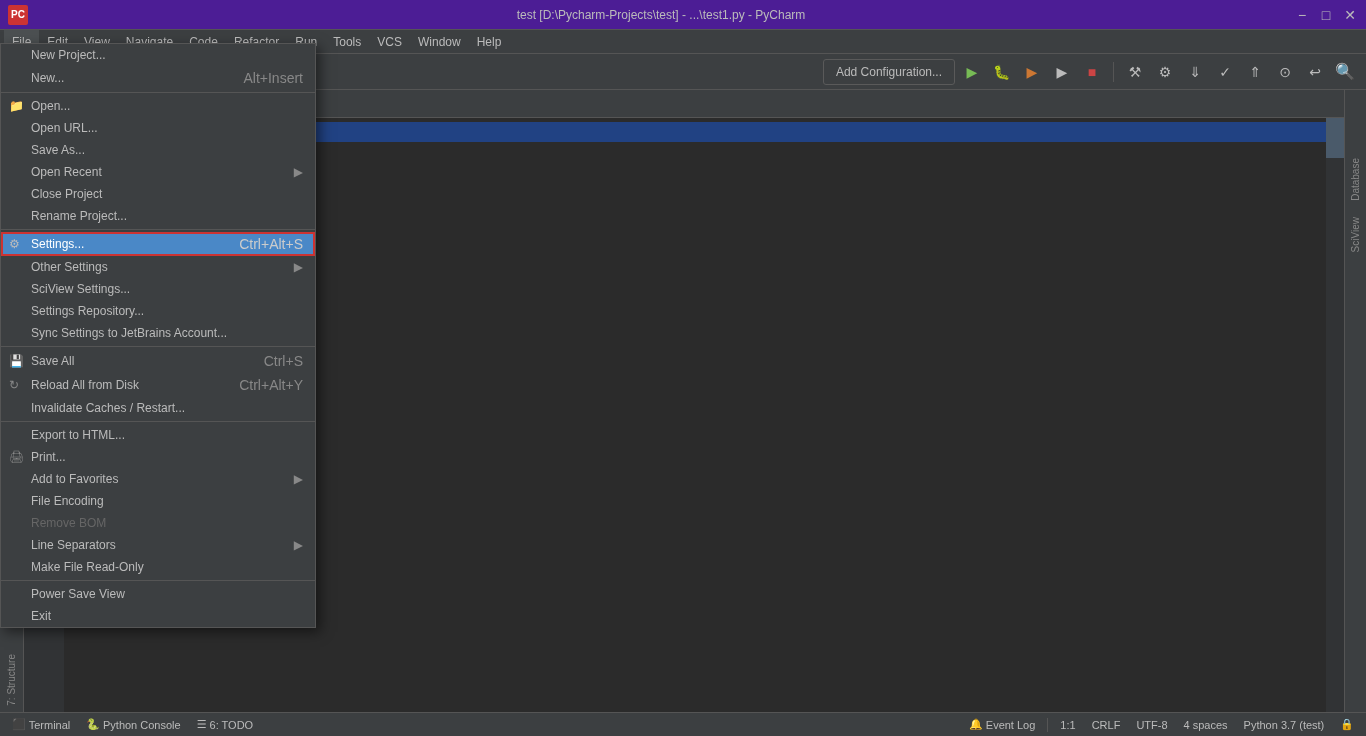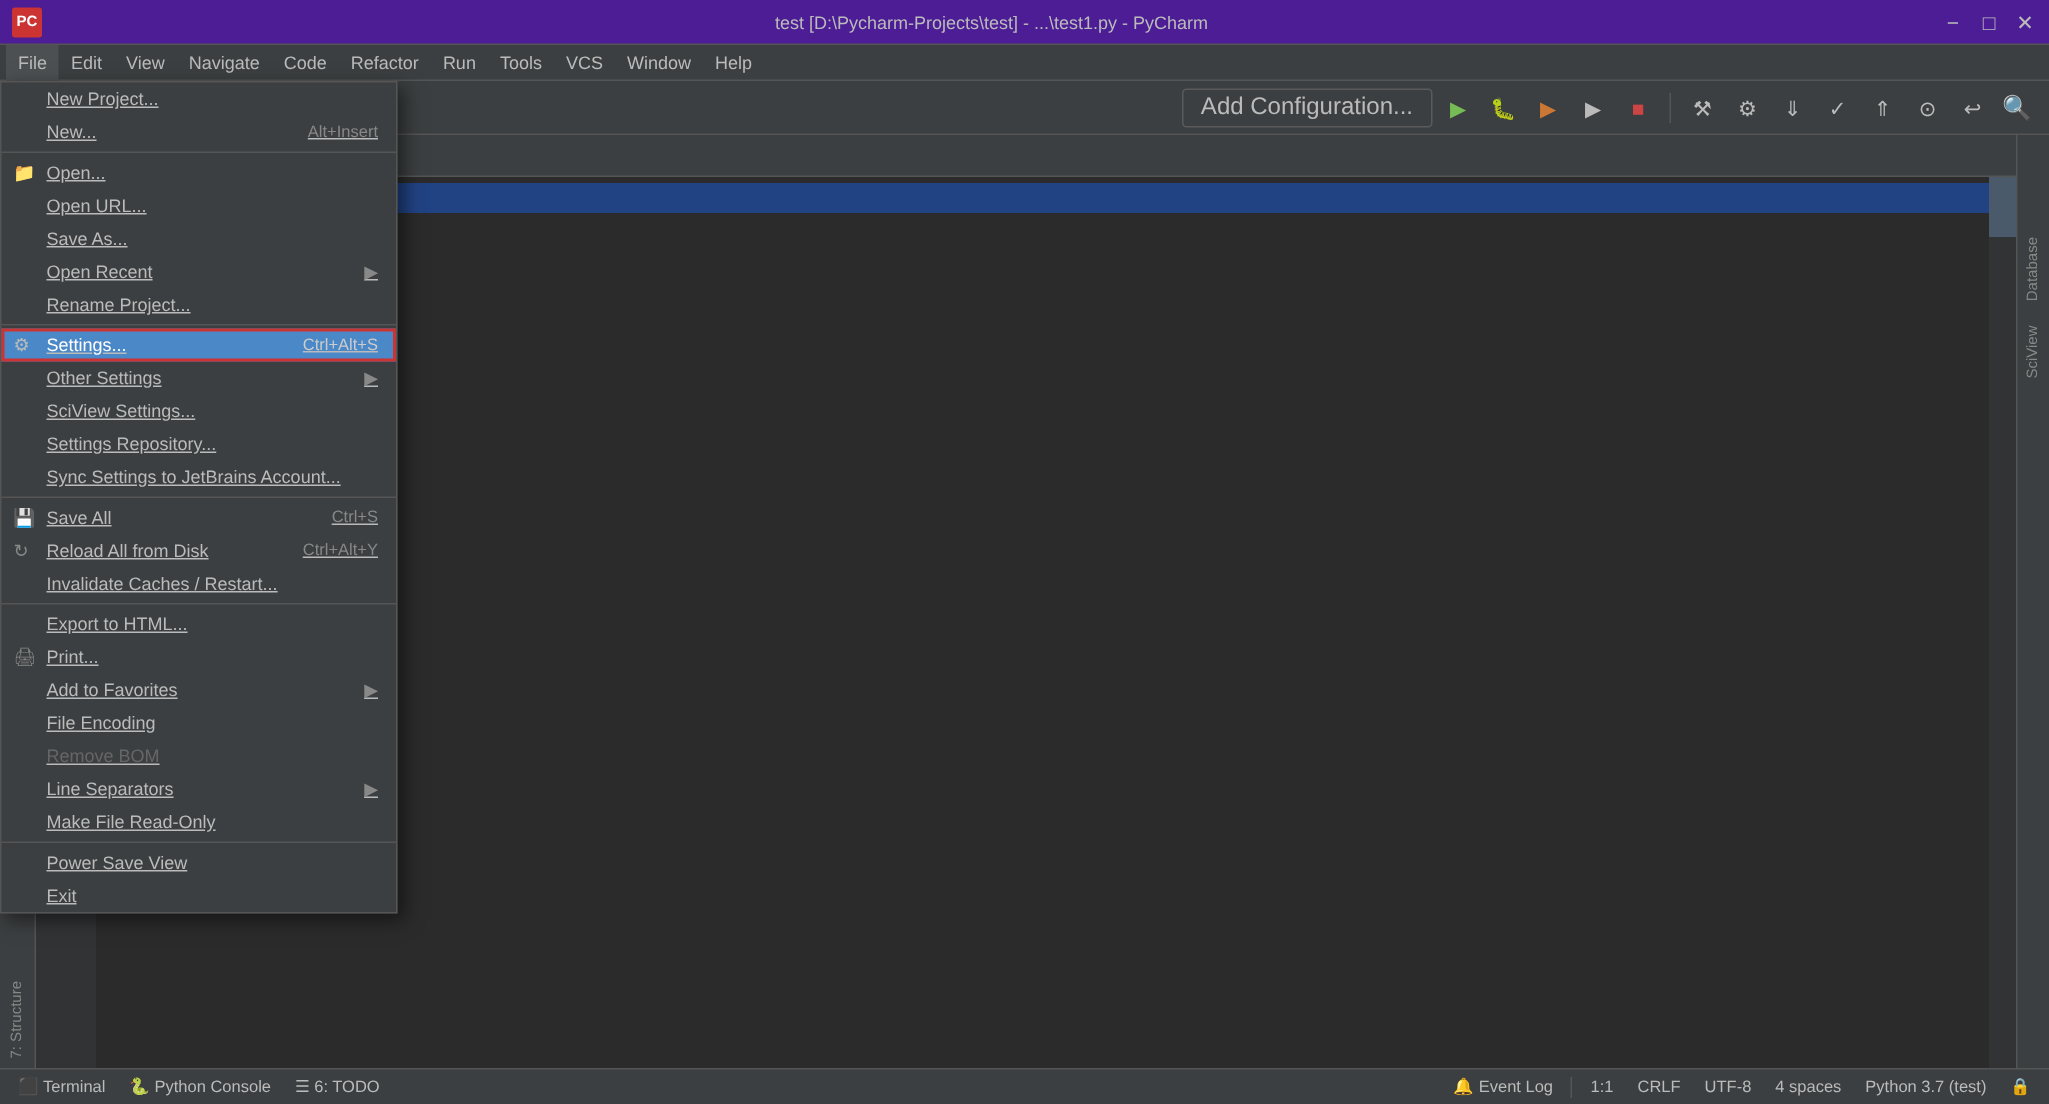--- a/index.html
+++ b/index.html
@@ -91,21 +91,21 @@
       border-radius: 3px;
       color: #bbbbbb;
       font-size: 14px;
     }
     #add-config-btn {
       background: #3c3f41;
       border: 1px solid #5a5a5a;
       color: #bbbbbb;
       padding: 4px 12px;
       cursor: pointer;
-      font-size: 16px;
+      font-size: 12px;
       border-radius: 3px;
       height: 26px;
       display: flex;
       align-items: center;
     }
 
     
     #editor-area {
       flex: 1;
       background: #2b2b2b;
@@ -248,28 +248,27 @@
       align-items: center;
       gap: 3px;
       cursor: pointer;
       padding: 0 4px;
     }
     .bottom-spacer { flex: 1; }
 
     
     #file-dropdown {
       position: absolute;
-      top: 54px;
+      top: 43px;
       left: 0px;
-      width: 265px;
+      width: 316px;
       background: #3c3f41;
       border: 1px solid #555;
       z-index: 1000;
       box-shadow: 4px 4px 12px rgba(0,0,0,0.5);
-      text-decoration: underline;
     }
     .dropdown-item {
       display: flex;
       align-items: center;
       padding: 4px 12px 4px 30px;
       cursor: pointer;
       min-height: 22px;
       color: #bbbbbb;
       font-size: 12px;
       position: relative;
@@ -278,21 +277,21 @@
       background: #4a88c7;
       color: #ffffff;
     }
     .dropdown-item.disabled {
       color: #666666;
       cursor: default;
     }
     .dropdown-item .shortcut {
       margin-left: auto;
       color: #888888;
-      font-size: 11px;
+      font-size: 14px;
     }
     .dropdown-item.highlighted .shortcut {
       color: #cccccc;
     }
     .dropdown-item .arrow {
       margin-left: auto;
       color: #888;
     }
     .dropdown-separator {
       height: 1px;
@@ -477,20 +476,23 @@
 
   <div class="dropdown-item">
     <span>Save As...</span>
   </div>
 
   <div class="dropdown-item">
     <span>Open Recent</span>
     <span class="arrow">▶</span>
   </div>
 
+  <div class="dropdown-item">
+    <span>Close Project</span>
+  </div>
 
   <div class="dropdown-item">
     <span>Rename Project...</span>
   </div>
 
   <div class="dropdown-separator"></div>
 
   <div class="dropdown-item highlighted" style="position:relative;">
     <span class="dropdown-icon" style="color:#bbbbbb;">⚙</span>
     <span>Settings...</span>

